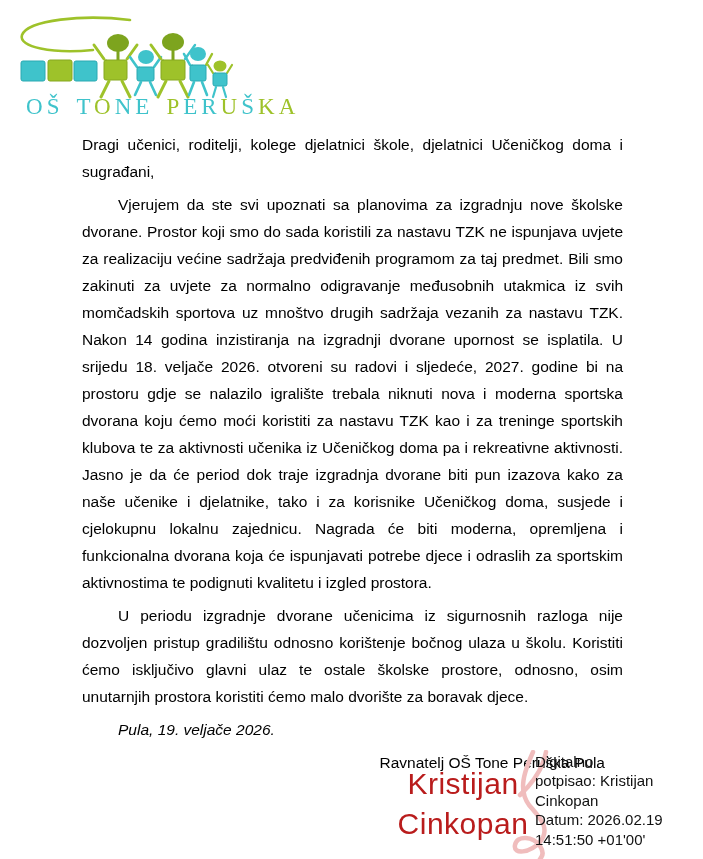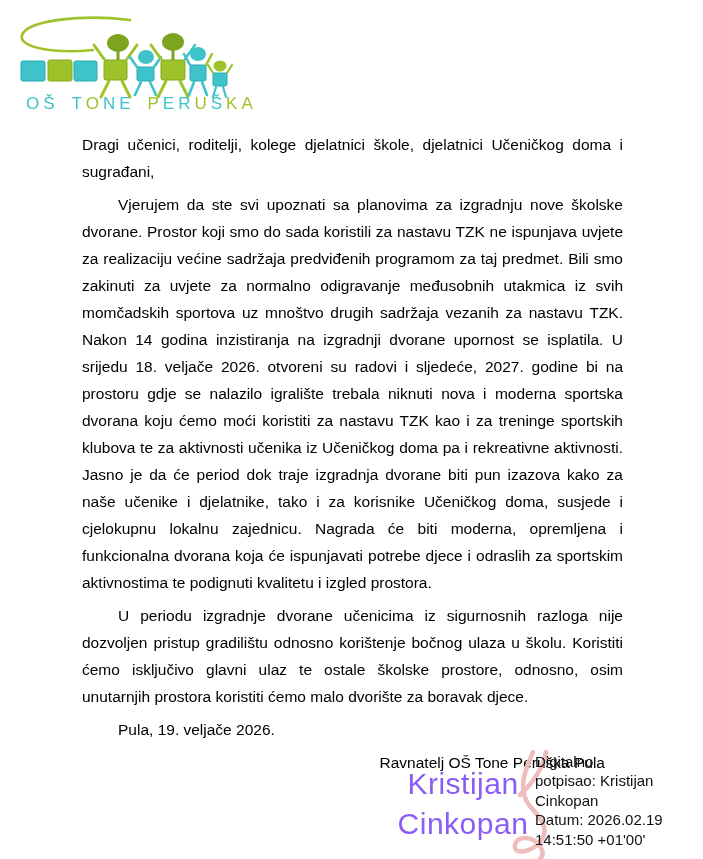--- a/index.html
+++ b/index.html
@@ -6,41 +6,41 @@
   .page {
     position:relative; width:703px; height:859px; background:#ffffff;
     font-family:"Liberation Sans", sans-serif; color:#000; overflow:hidden;
   }
 
   
   .logo-wrap { position:absolute; left:8px; top:6px; width:236px; height:128px; }
   .logo-svg { display:block; }
   .wordmark {
     position:absolute; left:18px; top:88px; width:215px;
-    font-family:Liberation Sans, sans-serif; font-size:17px; font-weight:400;
+    font-family:Liberation Serif, serif; font-size:23px; font-weight:400;
     letter-spacing:4px; white-space:nowrap; user-select:none;
   }
   .wordmark .sp { display:inline-block; width:13px; }
 
   
   .letter-body {
     position:absolute; left:82px; top:131px; width:549px;
     font-size:15.5px; line-height:27px; text-align:justify;
   }
   .letter-body p { margin:0 8px 6px 0; }
   .para { text-indent:36px; }
-  .date-line { text-indent:36px; text-align:left; }
+  .date-line { text-indent:36px; text-align:left;font-style:italic; }
   .signoff-role { text-align:right; padding-right:18px; margin-top:2px; }
 
   
   .sig-block { position:absolute; left:383px; top:750px; width:320px; height:109px; }
   .sig-ribbon { position:absolute; left:116px; top:0; width:62px; height:109px; }
   .sig-name {
     position:absolute; left:0; top:14px; width:160px; text-align:center;
-    font-size:30px; line-height:40px; color:#8b5cf6; white-space:pre-line;
+    font-size:30px; line-height:40px; color:#b91c1c; white-space:pre-line;
     letter-spacing:0.5px;
   }
   .sig-details {
     position:absolute; left:152px; top:2px; width:170px;
     font-size:15px; line-height:19.4px; color:#111; white-space:pre-line;
   }
 </style>
 </head>
 <body>
 

